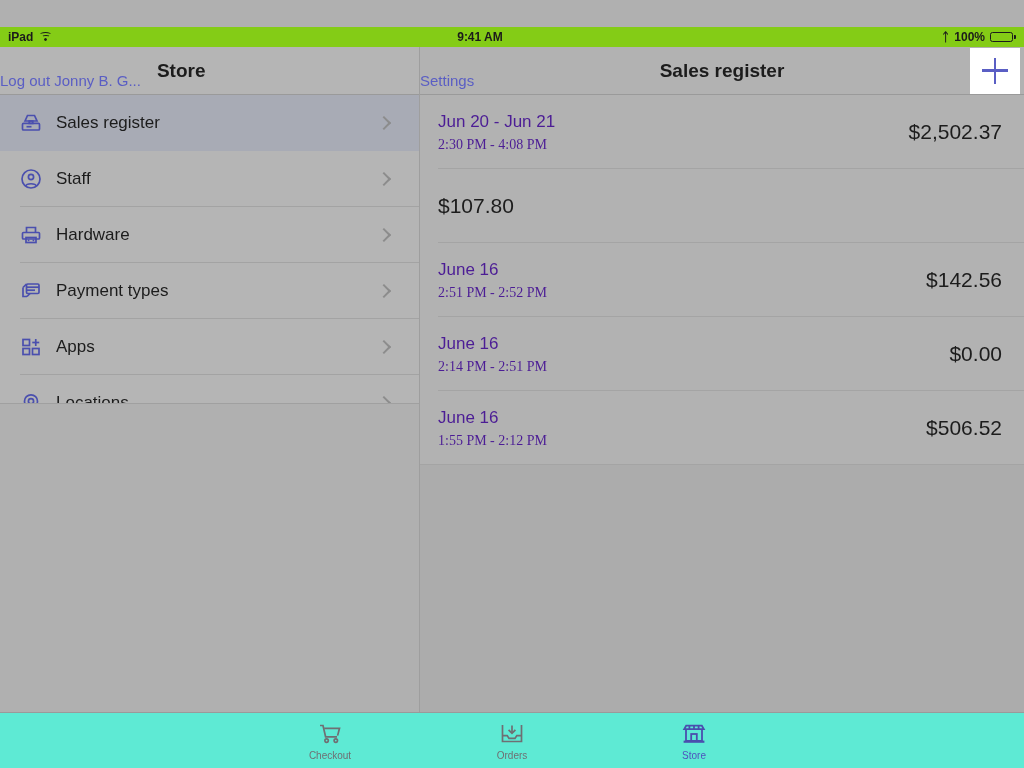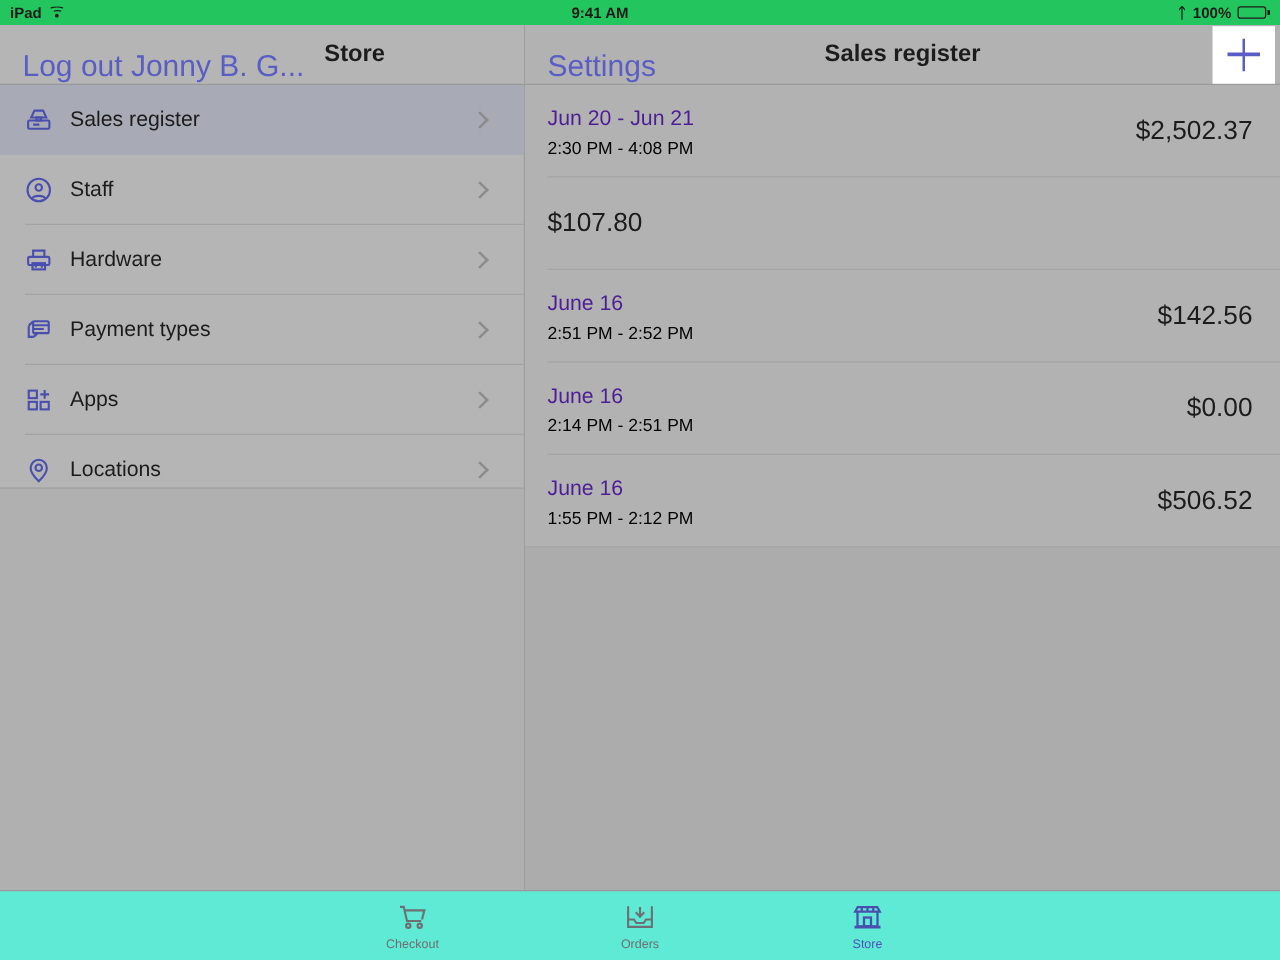--- a/index.html
+++ b/index.html
@@ -8,24 +8,25 @@
     font-family:"Liberation Sans", sans-serif;
     background:#b0b0b0;
     overflow:hidden;
     -webkit-font-smoothing:antialiased;
   }
   #app { position:relative; width:1024px; height:768px; display:flex; flex-direction:column; }
 
   
   .statusbar {
     height:20px; flex:0 0 20px;
-    background:#22c55e;
+    background:#84cc16;
     display:flex; align-items:center;
     font-size:12px; font-weight:bold; color:#1b1b1b;
     position:relative;
+    margin-top:27px;
   }
   .sb-left { display:flex; align-items:center; gap:6px; padding-left:8px; }
   .sb-center { position:absolute; left:0; right:0; text-align:center; }
   .sb-center span { position:relative; left:-32px; }
   .sb-right { margin-left:auto; display:flex; align-items:center; gap:5px; padding-right:8px; }
   .wifi-icon { display:inline-block; width:13px; height:10px; position:relative; }
   .wifi-icon i {
     position:absolute; border:1.6px solid #1b1b1b; border-bottom-color:transparent;
     border-left-color:transparent; border-right-color:transparent; border-radius:50% 50% 0 0;
   }
@@ -47,21 +48,21 @@
 
   
   .navbar {
     height:48px; flex:0 0 48px;
     display:flex; align-items:center;
     background:#b5b5b5;
     border-bottom:1px solid #9a9a9a;
     position:relative;
   }
   .detail .navbar { background:#b2b2b2; }
-  .nav-link { color:#5a5ec4; font-size:24px; padding-left:18px; cursor:pointer; white-space:nowrap;margin-top:20px; }
+  .nav-link { color:#5a5ec4; font-size:15px; cursor:pointer; white-space:nowrap;margin-top:20px; }
   .sidebar .nav-title { font-size:19px; font-weight:bold; color:#1c1c1c; margin-left:16px; }
   .detail .nav-title {
     position:absolute; left:0; right:0; text-align:center;
     font-size:19px; font-weight:bold; color:#1c1c1c; pointer-events:none;
   }
   .add-btn-wrap {
     margin-left:auto; margin-right:4px;
     width:50px; height:46px; background:#ffffff;
     display:flex; align-items:center; justify-content:center;
     cursor:pointer; position:relative; z-index:2;
@@ -97,21 +98,21 @@
   
   .reg-list { background:#b2b2b2; }
   .reg-row {
     height:74px; display:flex; align-items:center; justify-content:space-between;
     padding:0 22px 0 18px; position:relative; cursor:pointer;
   }
   .reg-row .sep { position:absolute; left:18px; right:0; bottom:0; height:1px; background:#a4a4a4; }
   .reg-row:last-child .sep { left:0; }
   .reg-left { display:flex; flex-direction:column; gap:5px; }
   .reg-date { font-size:17px; color:#4c1d95; }
-  .reg-time { font-size:14px; color:#000000; }
+  .reg-time { font-size:14px; color:#4c1d95;font-family:Liberation Serif, serif; }
   .reg-amt  { font-size:21px; color:#1c1c1c; }
   .detail-fill { flex:1; background:#acacac; }
 
   
   .tabbar {
     height:56px; flex:0 0 56px; background:#5eead4;
     border-top:1px solid #9a9a9a;
     display:flex; align-items:center; justify-content:center; gap:72px;
   }
   .tab { width:110px; display:flex; flex-direction:column; align-items:center; gap:3px; cursor:pointer; }

